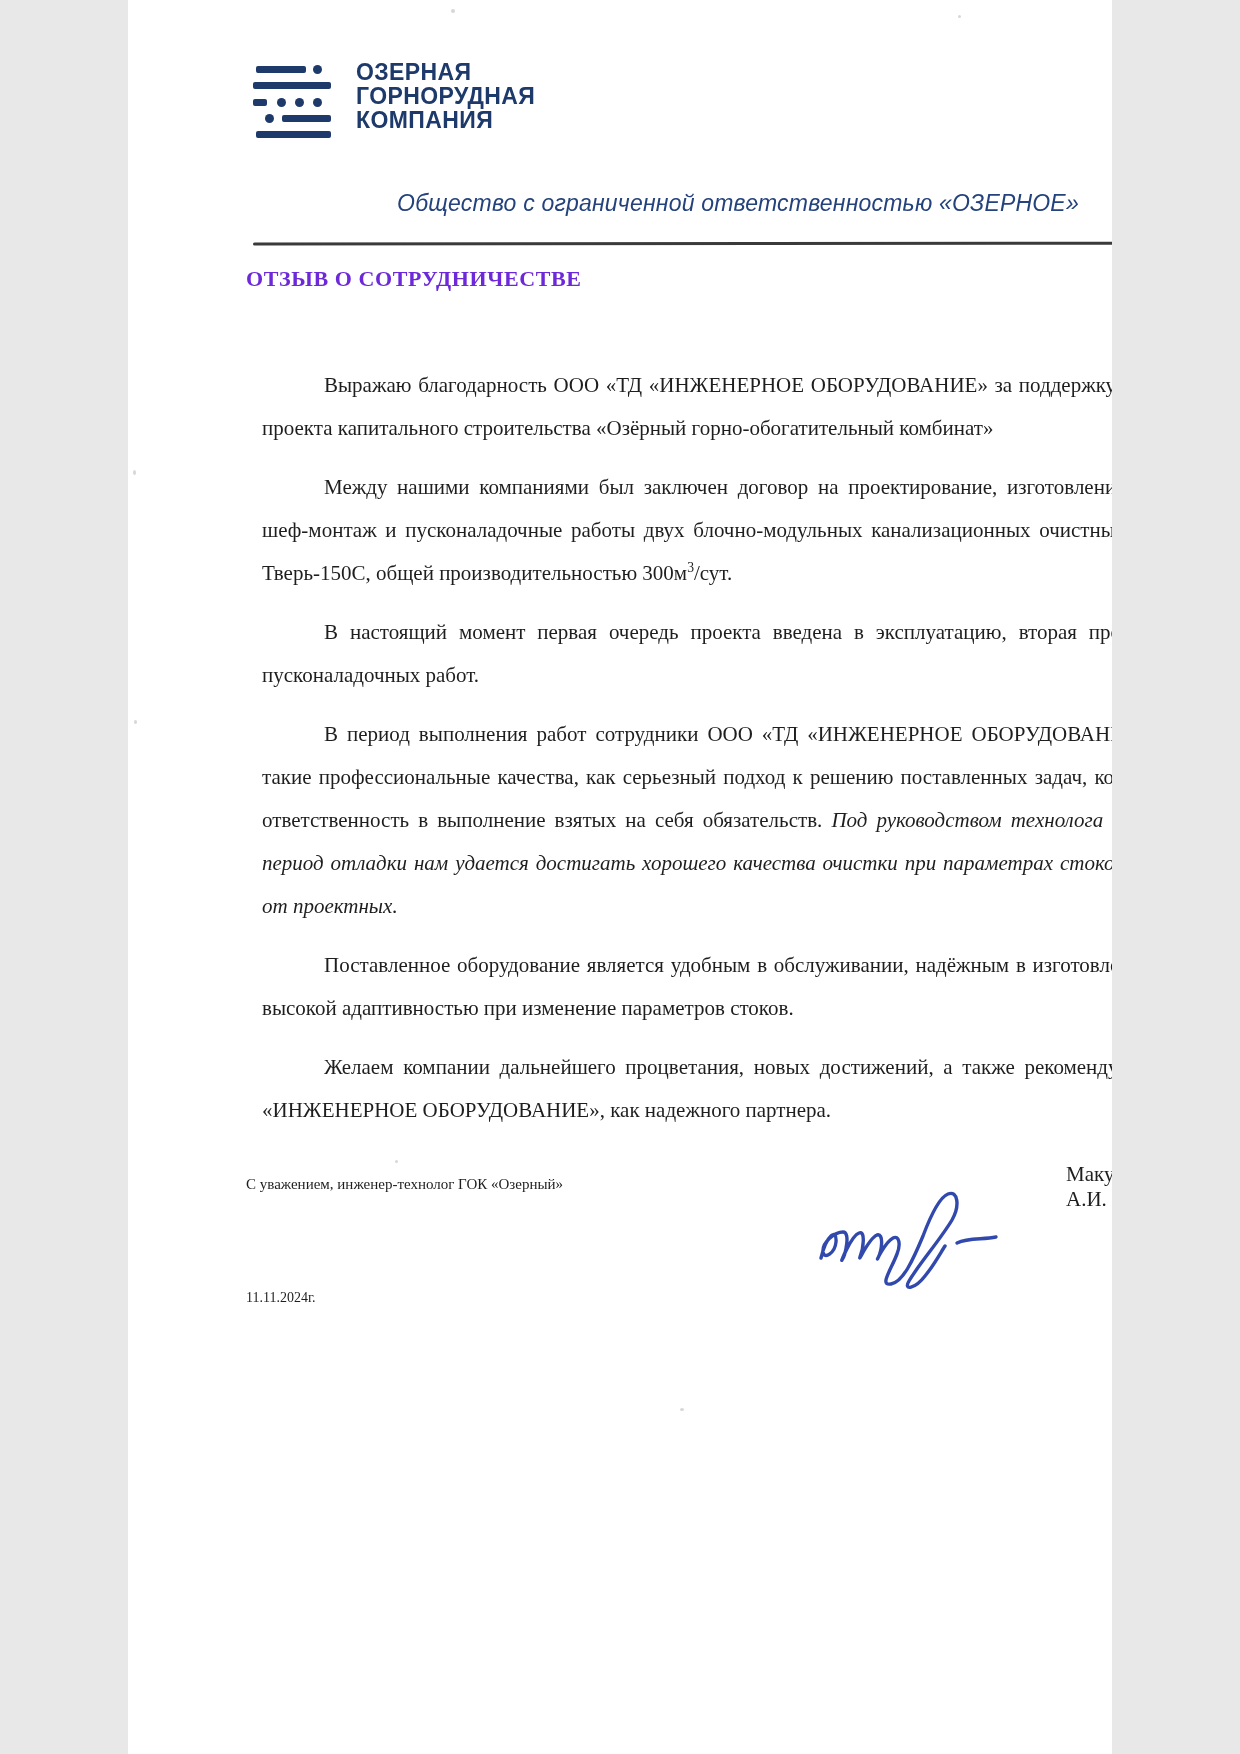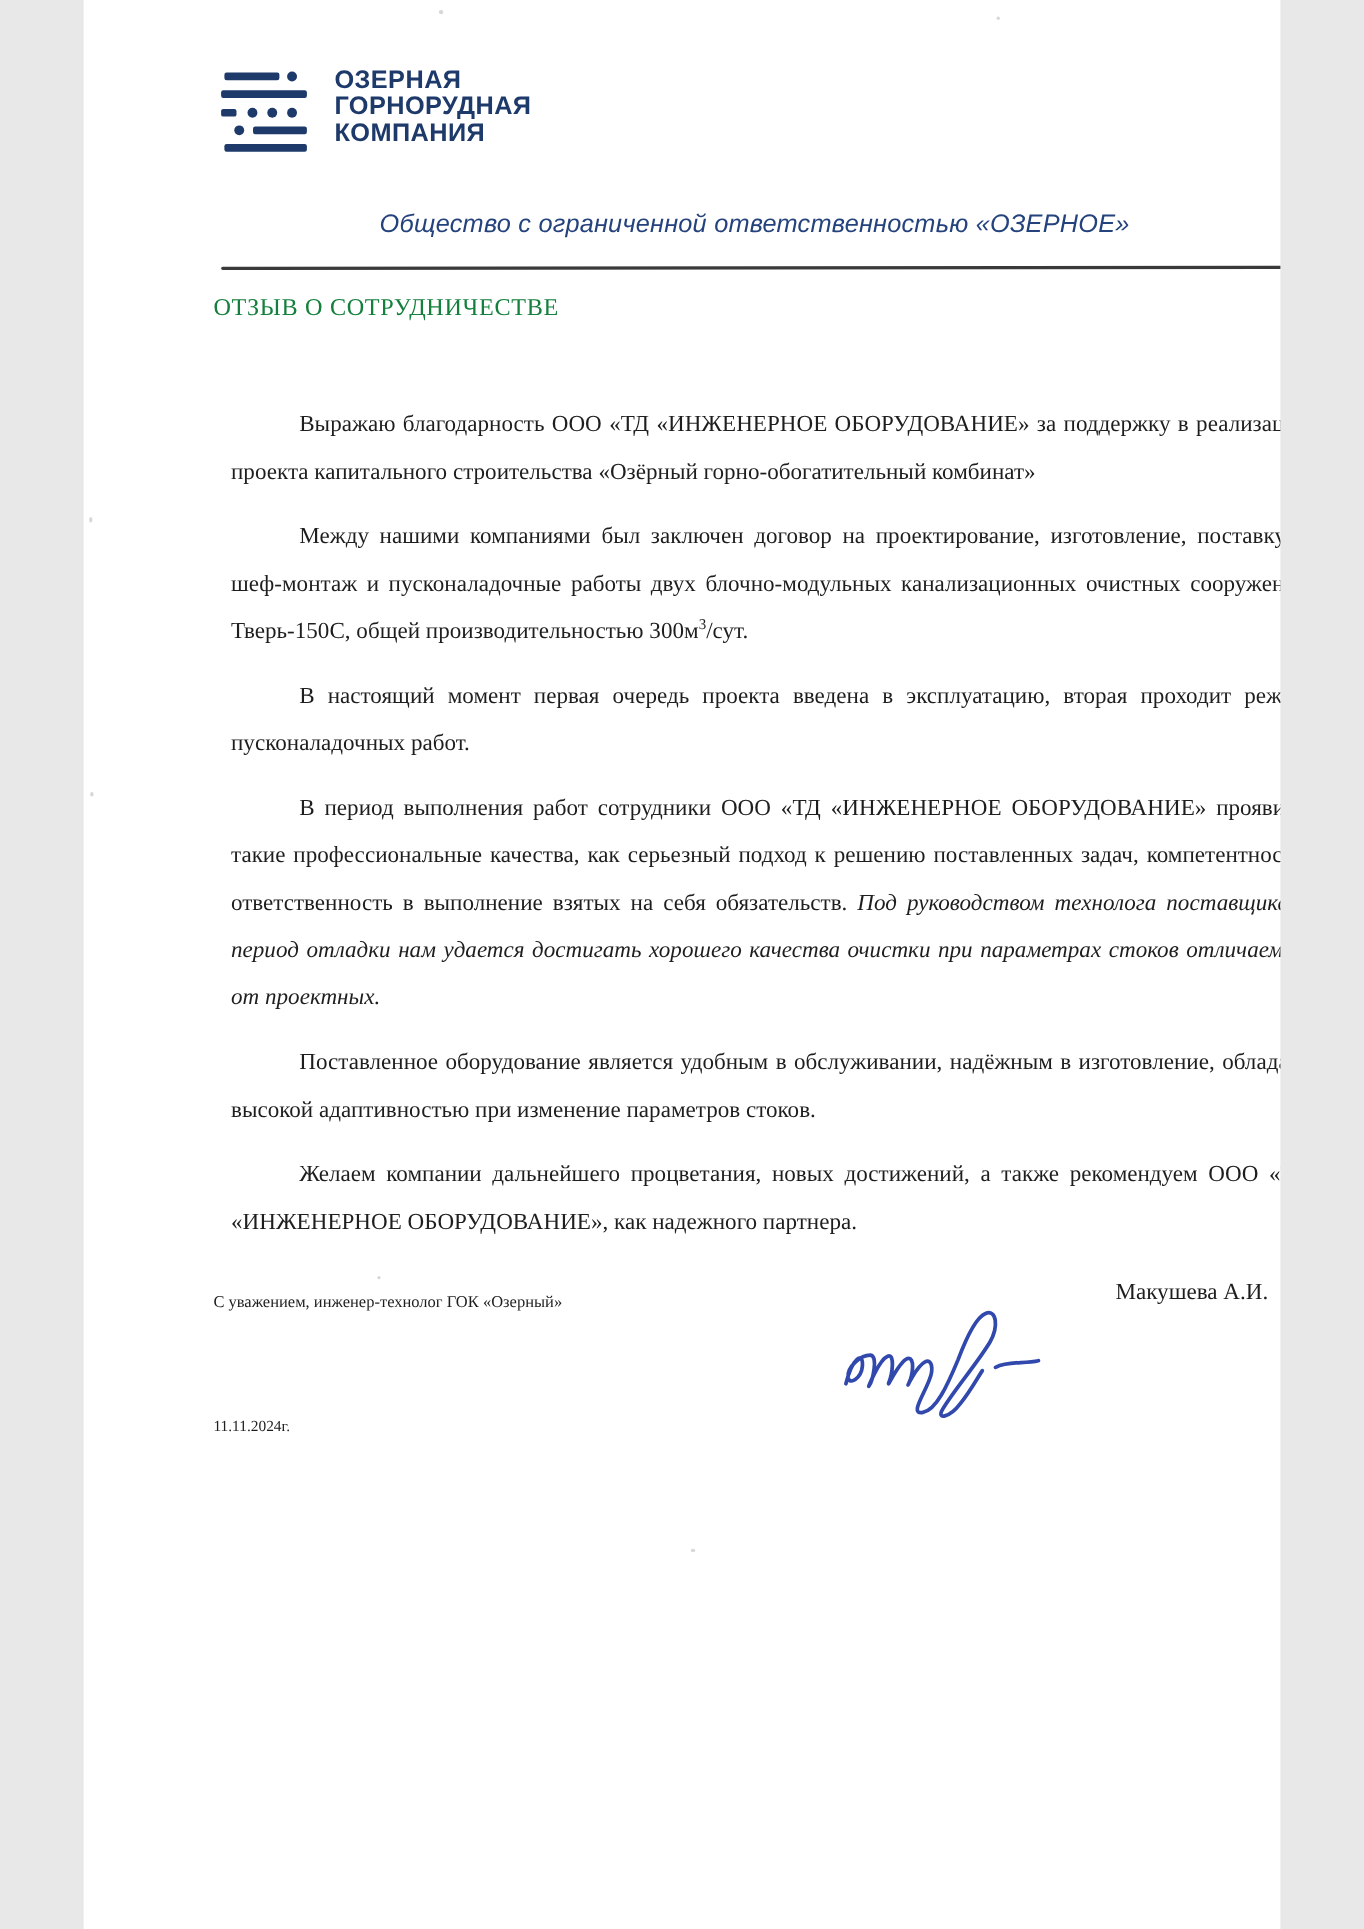--- a/index.html
+++ b/index.html
@@ -1,18 +1,18 @@
 <!DOCTYPE html>
 <html lang="ru"><head>
 <meta charset="utf-8">
 <style>
   html,body{margin:0;padding:0;background:#e8e8e8;}
   .page{
     position:relative;
-    width:1088px;height:1754px;
+    width:984px;height:1754px;
     margin:0 auto;
     background:#ffffff;
     overflow:hidden;
     font-family:"Liberation Serif", serif;
     color:#1e1e1e;
   }
   
   .logo{position:absolute;left:125px;top:60px;display:flex;align-items:flex-start;}
   .logo-mark{position:relative;width:80px;height:74px;margin-top:4px;}
   .logo-mark .bar,.logo-mark .dot{position:absolute;background:#1e3a6b;}
@@ -41,21 +41,21 @@
     font-style:italic;font-weight:400;
     font-size:23px;color:#24427c;letter-spacing:0.2px;padding-left:20px;
   }
   .header-rule{
     position:absolute;left:125px;top:242px;width:966px;height:3px;
     background:#3a3a3a;border-radius:2px;transform:rotate(-0.05deg);
   }
   
   .doc-title{
     position:absolute;left:118px;top:266px;margin:0;
-    font-size:22px;font-weight:400;letter-spacing:0.6px;color:#15803d;
+    font-size:22px;font-weight:700;letter-spacing:0.6px;color:#6d28d9;
   }
   .body-text{
     position:absolute;left:118px;top:348px;width:1012px;
     font-size:21px;line-height:43px;
     text-align:justify;
   }
   .body-text p{margin:16px;text-indent:62px;}
   .body-text sup{font-size:0.65em;line-height:0;vertical-align:super;}
   .italic-run{font-style:italic;}
   

